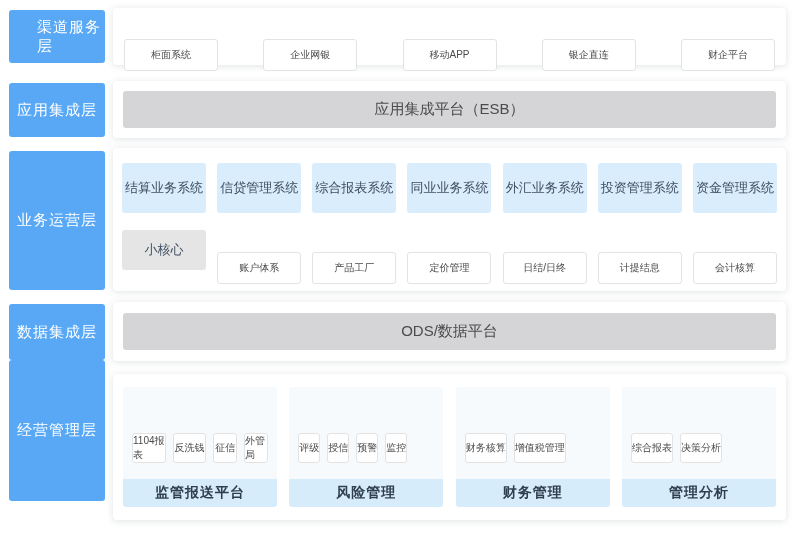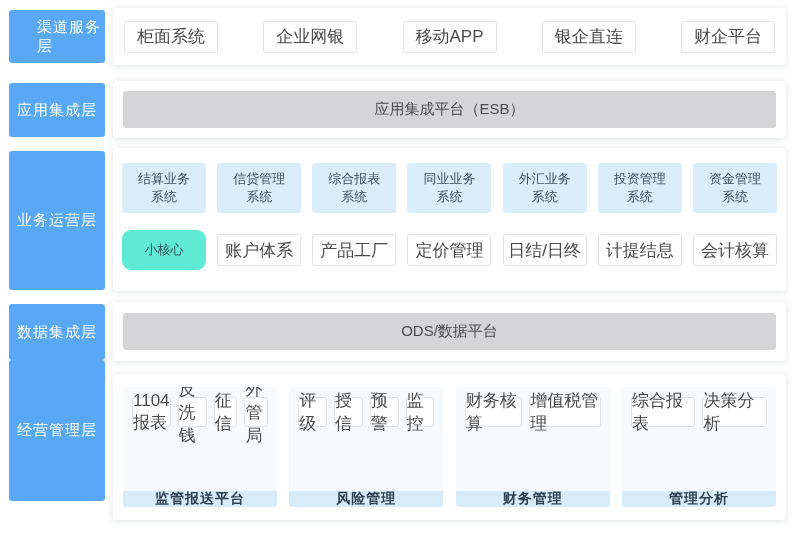--- a/index.html
+++ b/index.html
@@ -22,45 +22,45 @@
           box-shadow:0 1px 7px rgba(80,95,110,0.18);justify-content:flex-end; }
   .c1 { top:8px;   height:57px;  display:flex; align-items:center; justify-content:space-between; padding:0 11px; }
   .c2 { top:81px;  height:57px;  display:flex; align-items:center; padding:0 10px; }
   .c3 { top:148px; height:143px; padding:15px 9px 0; }
   .c4 { top:302px; height:59px;  display:flex; align-items:center; padding:0 10px; }
   .c5 { top:374px; height:146px; display:flex; justify-content:space-between; padding:13px 10px; }
 
   
   .white-box { background:#ffffff; border:1px solid #e3e3e3; border-radius:3px;
                display:flex; align-items:center; justify-content:center;
-               font-size:17px; color:#4a4a4a; }
+               font-size:10px; color:#4a4a4a;margin-top:36px; }
   .c1 .white-box { width:94px; height:32px; }
 
   
   .gray-bar { flex:1; height:37px; background:#d5d5d7; border-radius:3px;
               display:flex; align-items:center; justify-content:center;
               font-size:15px; color:#4b4b4d; }
 
   
   .sys-row { display:flex; justify-content:space-between; }
   .sys-box { width:84px; height:50px; background:#d9edfc; border-radius:3px;
-             display:flex; flex-direction:column; align-items:center; justify-content:center;
+             display:flex; flex-direction:row; align-items:center; justify-content:center;
              font-size:13px; color:#3e4f61; line-height:18px; text-align:center; }
   .mod-row { display:flex; justify-content:space-between; align-items:center; margin-top:17px; height:40px; }
-  .core-box { width:84px; height:40px; background:#5eead4; border-radius:9px;
+  .core-box { width:84px; height:40px; background:#e5e5e5; border-radius:3px;
               display:flex; align-items:center; justify-content:center;
               font-size:13px; color:#3e4f61; }
   .mod-row .white-box { width:84px; height:32px; }
 
   
   .group { width:154px; background:#f6fafd; border-radius:3px; display:flex; flex-direction:column; overflow:hidden; }
   .group-body { flex:1; padding:10px 9px 6px; display:flex; justify-content:flex-start; gap:7px; }
   .group-row { display:flex; gap:7px; }
   .group-row .white-box { flex:1; height:30px; }
-  .group-title { height:16px; background:#d7ecfb; display:flex; align-items:center; justify-content:center;
+  .group-title { height:28px; background:#d7ecfb; display:flex; align-items:center; justify-content:center;
                  font-size:14px; font-weight:bold; color:#2f3f50; letter-spacing:1px; }
 </style>
 </head>
 <body>
 
 <div class="stage">
 
   <div class="layer-label l1">渠道服务层</div>
   <div class="layer-label l2">应用集成层</div>
   <div class="layer-label l3">业务运营层</div>

